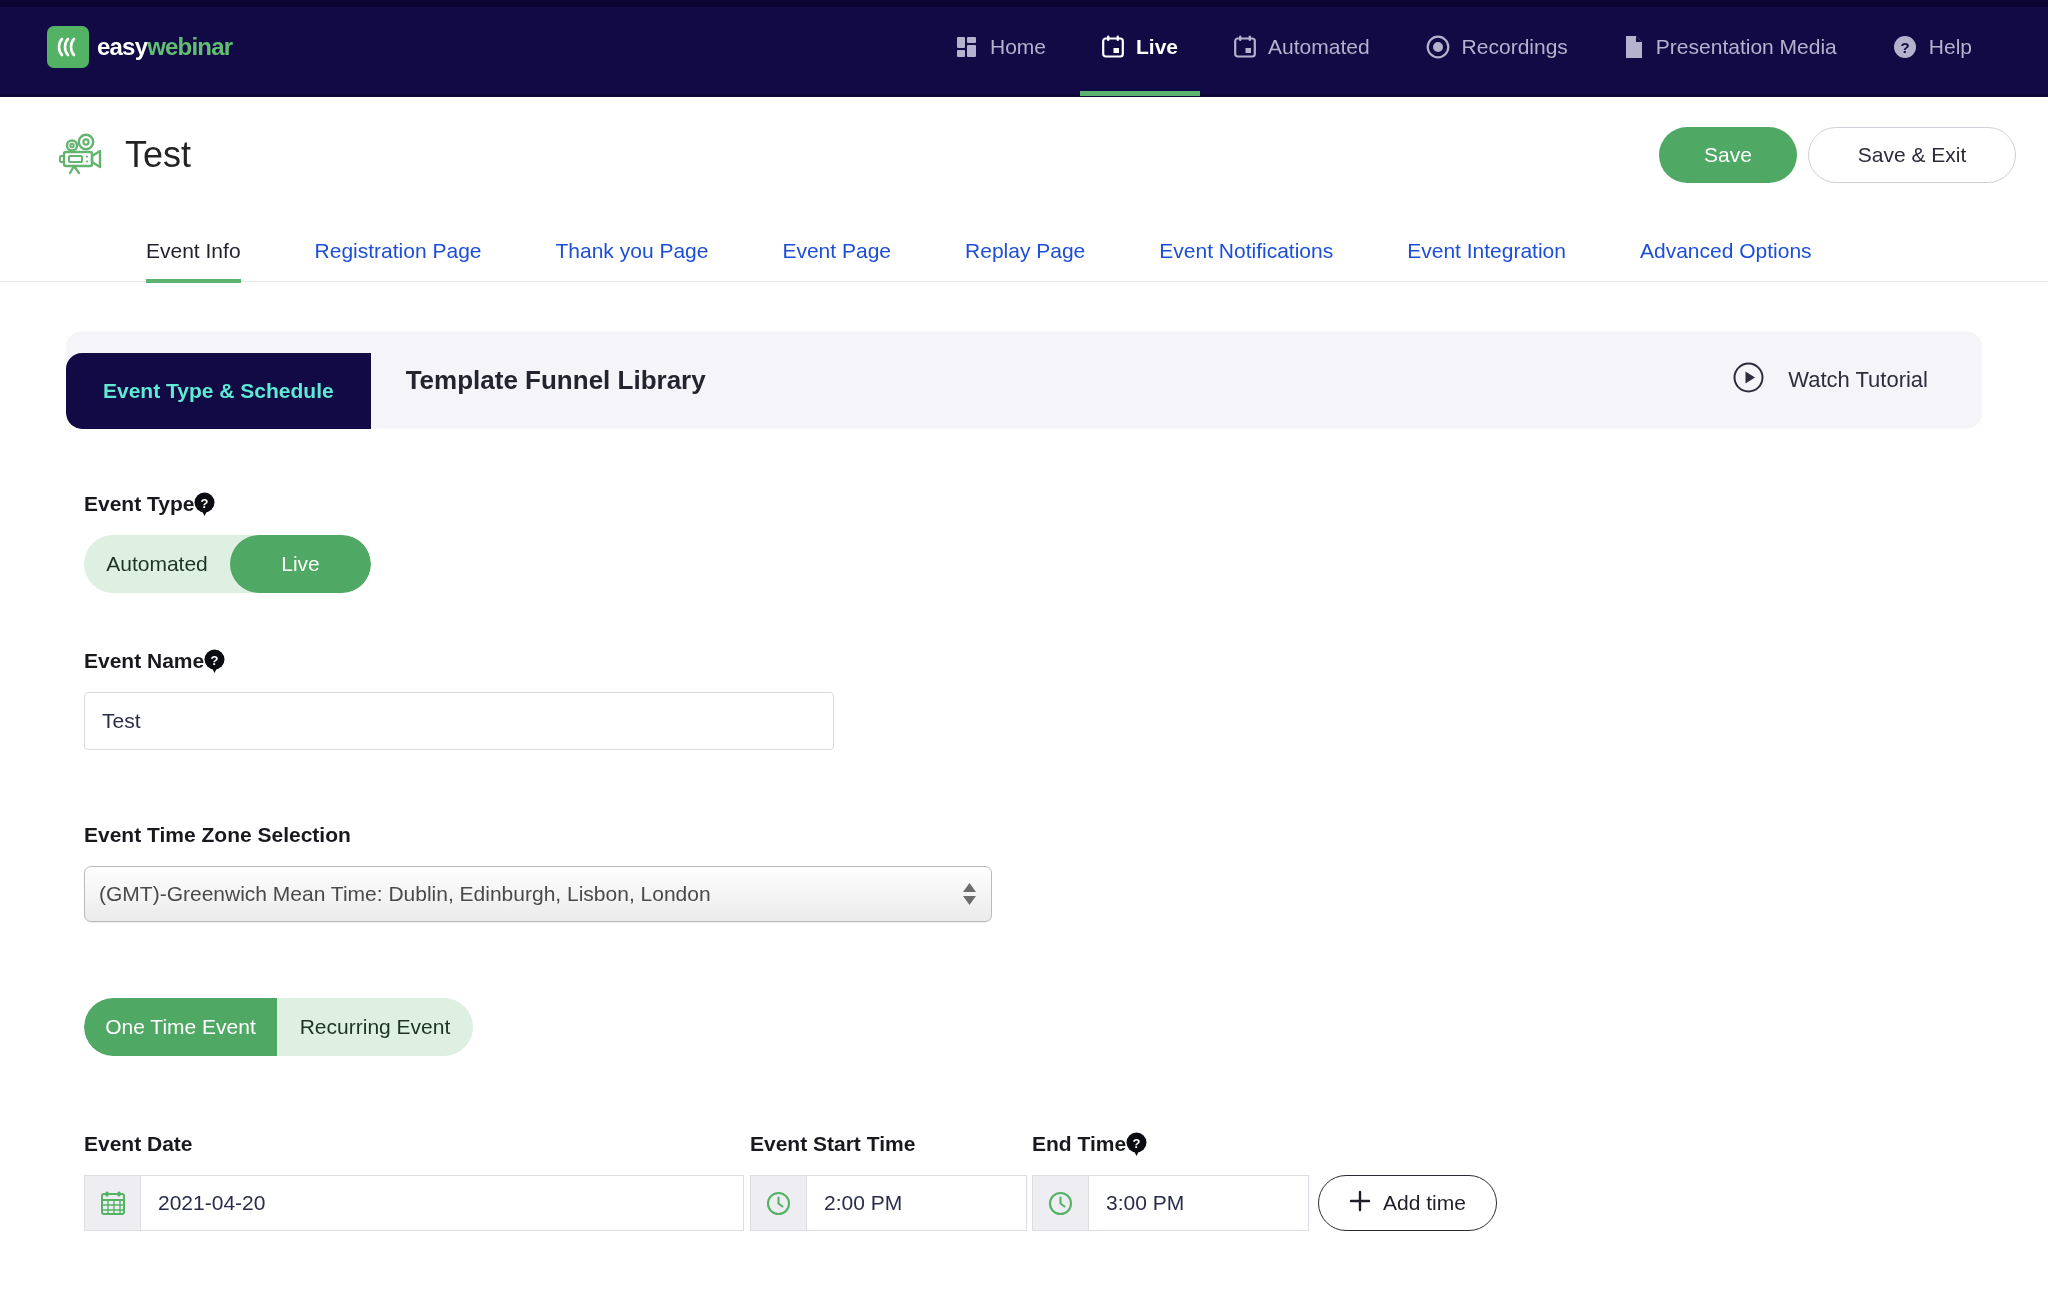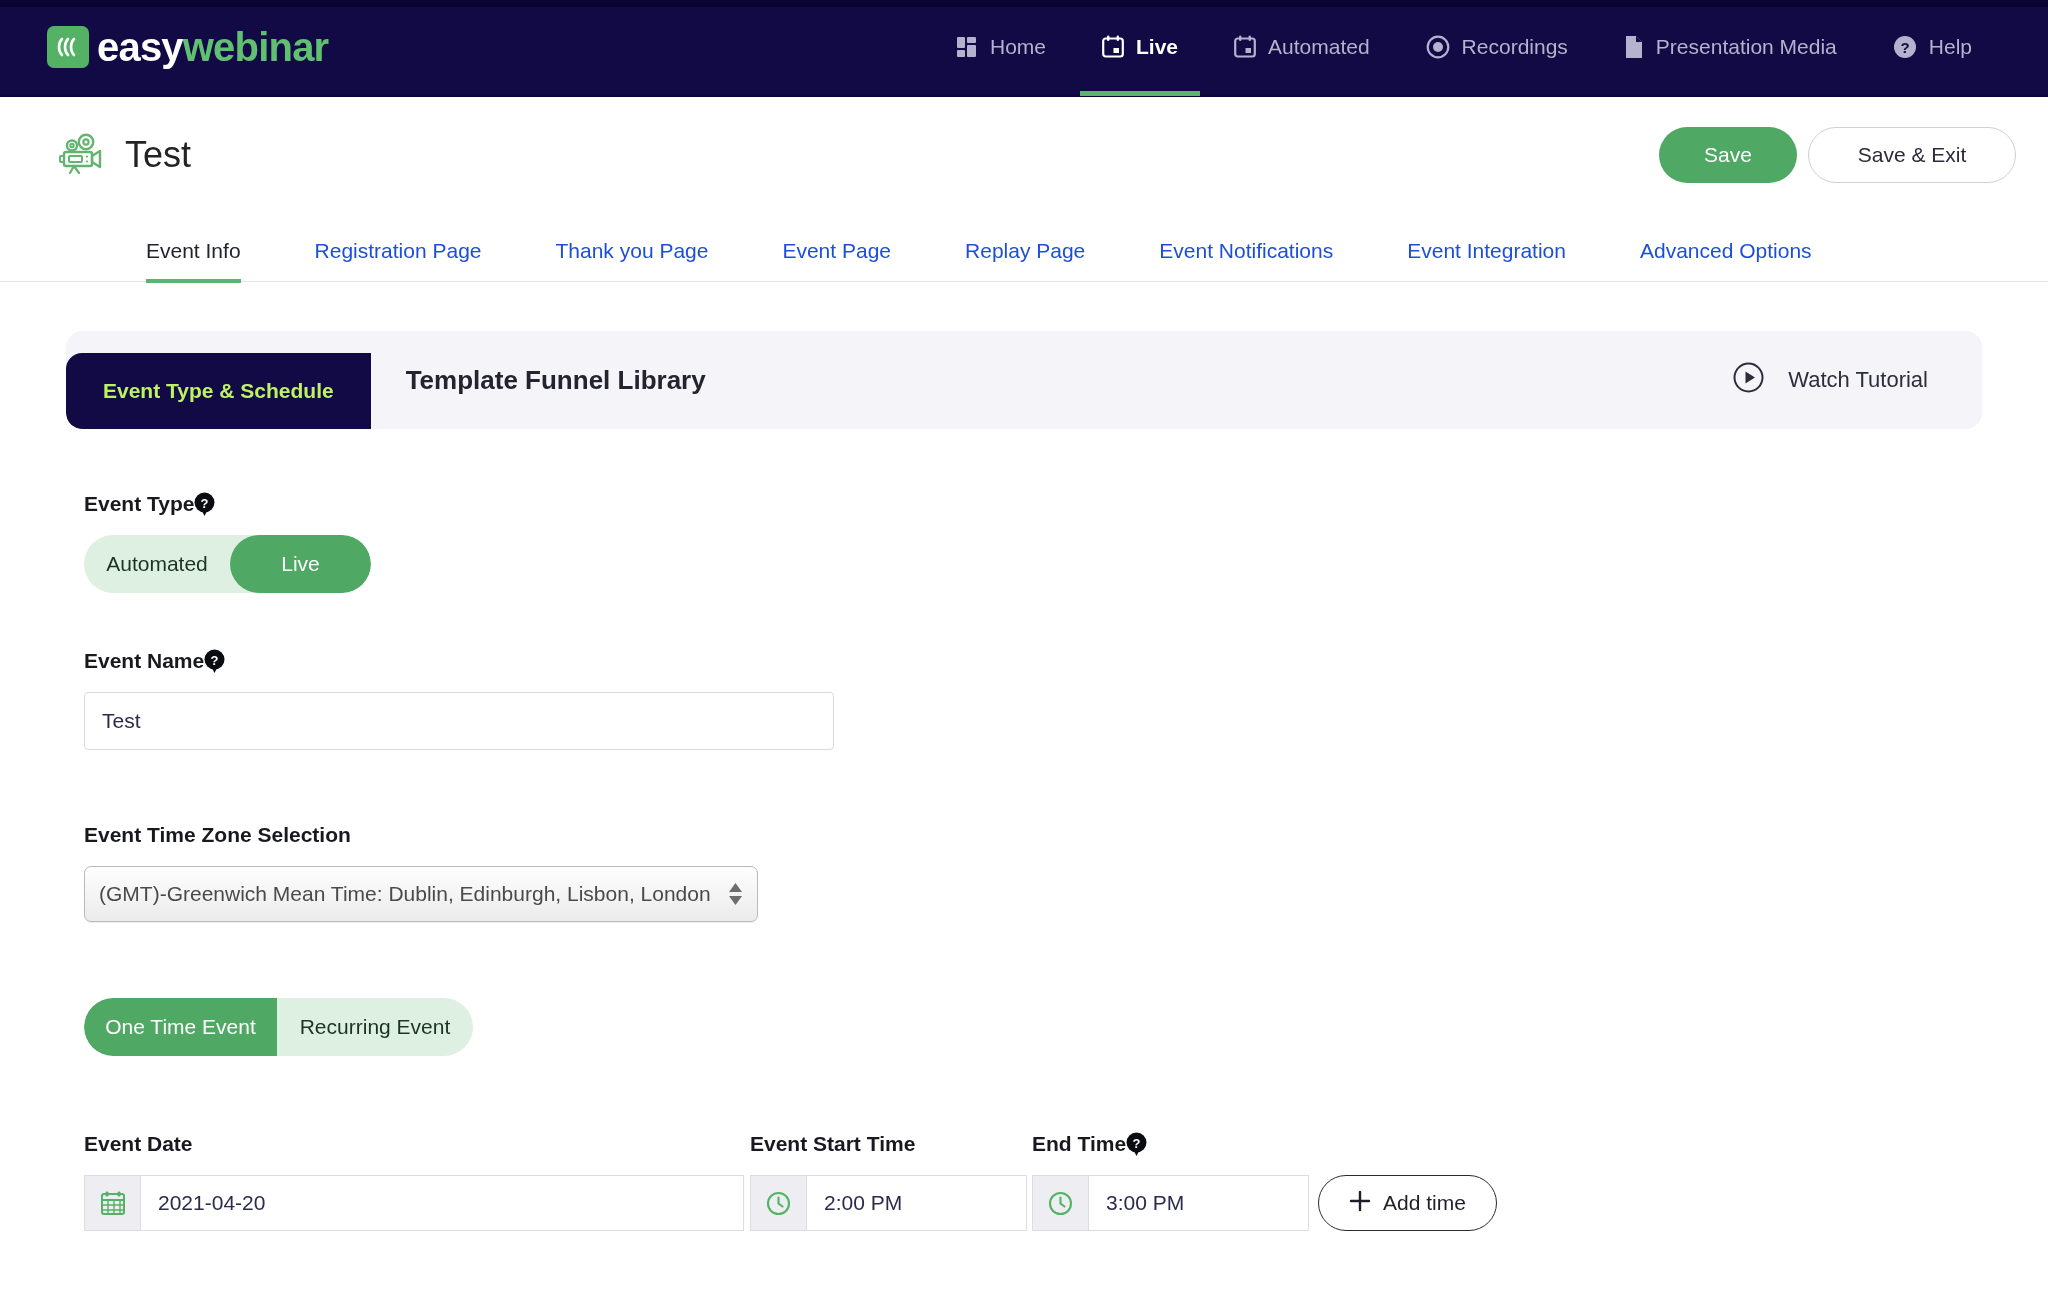--- a/index.html
+++ b/index.html
@@ -35,21 +35,21 @@
   }
   .logo-mark {
     width: 42px; height: 42px;
     background: #54b265;
     border-radius: 7px;
     display: flex;
     align-items: center;
     justify-content: center;
   }
   .logo-text {
-    font-size: 40px;
+    font-size: 24px;
     font-weight: 700;
     letter-spacing: -0.8px;
   }
   .logo-text .t1 { color: #ffffff; }
   .logo-text .t2 { color: #61bf72; }
 
   .nav-items {
     margin-left: auto;
     display: flex;
     align-items: stretch;
@@ -155,21 +155,21 @@
     border-radius: 16px;
     height: 98px;
     display: flex;
     align-items: center;
     position: relative;
     overflow: hidden;
   }
   .pill-group { display: flex; align-items: stretch; height: 100%; }
   .pill-active {
     background: #120a44;
-    color: #bef264;
+    color: #5eead4;
     font-size: 21px;
     font-weight: 700;
     display: flex;
     align-items: center;
     padding: 0 37px;
     border-top-left-radius: 16px;
     border-bottom-left-radius: 16px;
     cursor: pointer;
     margin-top: 22px;
   }
@@ -250,21 +250,21 @@
     border-radius: 4px;
     padding: 0 17px;
     font-size: 21px;
     color: #2a2c4a;
     font-family: "Liberation Sans", sans-serif;
     background: #ffffff;
     outline: none;
   }
 
   .native-select {
-    width: 674px;
+    width: 908px;
     height: 56px;
     border: 1px solid #b9b9bf;
     border-radius: 7px;
     background: linear-gradient(#fefefe, #ebebeb);
     display: flex;
     align-items: center;
     padding: 0 14px 0 14px;
     font-size: 21px;
     color: #4a4a4a;
     position: relative;

